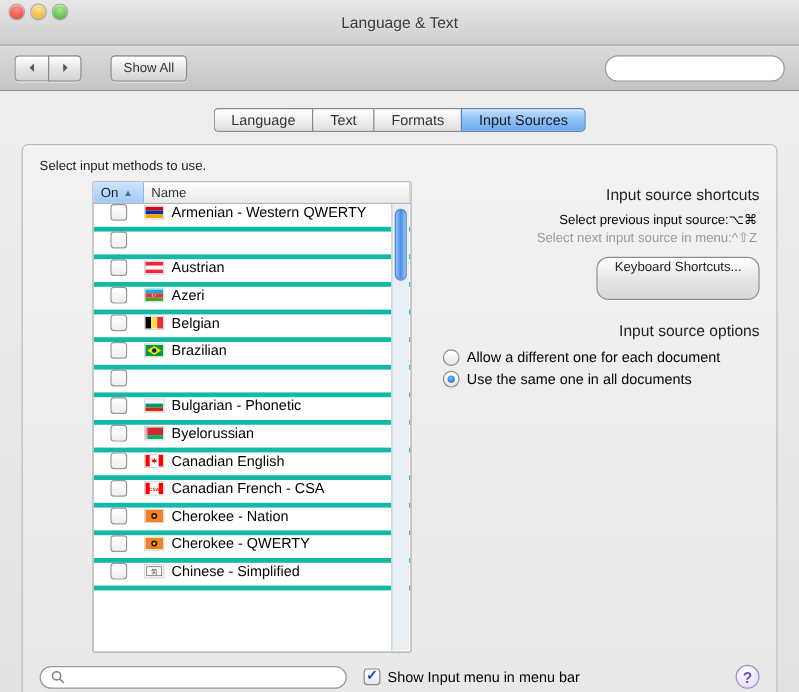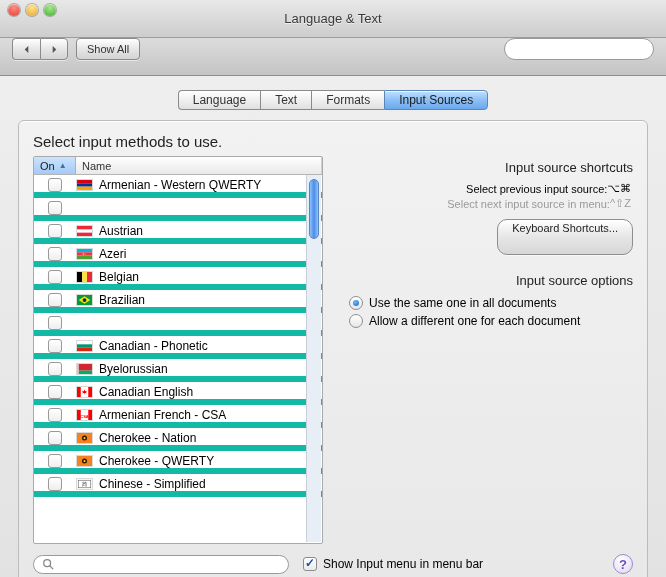--- a/index.html
+++ b/index.html
@@ -32,23 +32,23 @@
   .tl.g { background: radial-gradient(circle at 50% 30%, #a8e78e, #3fb12c); }
   .winTitle {
     margin: 0 auto;
     font-size: 13px; color: #3a3a3a;
     text-shadow: 0 1px 0 rgba(255,255,255,.6);
   }
   .toolbar {
     height: 38px;
     background: linear-gradient(#dcdcdc, #c4c4c4);
     border-bottom: 1px solid #8e8e8e;
-    display: flex; 
+    display: flex; align-items: center;
     padding: 0 12px;
-    gap: 8px;
+    gap: 24px;
   }
   .segbtn, .btn {
     height: 22px;
     border: 1px solid #8b8b8b;
     border-radius: 4px;
     background: linear-gradient(#ffffff, #e6e6e6 50%, #d3d3d3);
     font-size: 11px;
     display: inline-flex; align-items: center; justify-content: center;
     padding: 0 10px;
     box-shadow: 0 1px 0 rgba(255,255,255,.5);
@@ -103,23 +103,23 @@
   .panel {
     flex:1;
     border:1px solid #bcbcbc;
     border-radius:6px;
     background: linear-gradient(#f2f2f2,#e8e8e8);
     box-shadow: inset 0 1px 0 #fff;
     padding:12px 14px 10px;
     display:flex; flex-direction:column;
     overflow:hidden;
   }
-  .instr { font-size:15px; color:#222; margin-bottom:6px; }
+  .instr { font-size:11px; color:#222; margin-bottom:6px; }
   .cols { display:flex; gap:16px; flex:1; min-height:0;}
-  .leftcol { width:290px; display:flex; flex-direction:column;}
+  .leftcol { width:266px; display:flex; flex-direction:column;margin-left:44px;}
   .rightcol { flex:1; padding-top:4px;text-align:right; }
 
   .tablewrap {
     border:1px solid #aaaaaa;
     background:#fff;
     display:flex; flex-direction:column;
     flex:1; min-height:0;
     border-radius:2px;
     position:relative;
   }
@@ -131,23 +131,23 @@
     height:18px;
   }
   .th { padding:2px 6px; border-right:1px solid #cfcfcf; color:#333; display:flex; align-items:center; gap:4px;}
   .th.on { width:42px; background: linear-gradient(#cbe3ff,#a3caf7); color:#1a1a1a; border-right-color:#95b7d9;}
   .th.name { flex:1; }
   .sortarrow { font-size:8px; color:#4a6d92;}
   .tbody {
     flex:1; overflow:hidden; position:relative;
   }
   .row {
-    display:flex; align-items:flex-end;
+    display:flex; align-items:flex-start;
     height:23px;
-    border-bottom:6px solid #14b8a6;
+    border-bottom:4px solid #14b8a6;
     font-size:12px;
     padding-right:4px;
   }
   .row .cell-on { width:42px; display:flex; justify-content:center; align-items:center;}
   .row .cell-name { flex:1; display:flex; align-items:center; gap:6px; }
   .chk {
     width:14px; height:14px; border:1px solid #999; border-radius:3px;
     background: linear-gradient(#fff,#eee);
     display:inline-block;
   }
@@ -355,21 +355,21 @@
                   <span class="chk"></span>
                 </div>
                 <div class="cell-name">
                   <span class="flag">
                     <svg viewBox="0 0 6 4">
                       <rect width="6" height="1.33" fill="#fff"></rect>
                       <rect y="1.33" width="6" height="1.33" fill="#00966e"></rect>
                       <rect y="2.66" width="6" height="1.34" fill="#d62612"></rect>
                     </svg>
                   </span>
-                  <span>Canadian - Phonetic</span>
+                  <span>Bulgarian - Phonetic</span>
                 </div>
               </div>
               <div class="row">
                 <div class="cell-on">
                   <span class="chk"></span>
                 </div>
                 <div class="cell-name">
                   <span class="flag">
                     <svg viewBox="0 0 6 4">
                       <rect width="6" height="2.66" fill="#d22730"></rect>
@@ -403,21 +403,21 @@
                 </div>
                 <div class="cell-name">
                   <span class="flag">
                     <svg viewBox="0 0 6 4">
                       <rect width="6" height="4" fill="#fff"></rect>
                       <rect width="1.5" height="4" fill="#ff0000"></rect>
                       <rect x="4.5" width="1.5" height="4" fill="#ff0000"></rect>
                       <text x="3" y="3" font-size="1.6" text-anchor="middle" fill="#ff0000" font-family="Arial" font-weight="bold">CSA</text>
                     </svg>
                   </span>
-                  <span>Armenian French - CSA</span>
+                  <span>Canadian French - CSA</span>
                 </div>
               </div>
               <div class="row">
                 <div class="cell-on">
                   <span class="chk"></span>
                 </div>
                 <div class="cell-name">
                   <span class="flag">
                     <svg viewBox="0 0 6 4">
                       <rect width="6" height="4" fill="#f58220"></rect>
@@ -477,26 +477,26 @@
             <span>^⇧Z</span>
           </div>
         </div>
         <div class="kbdshortcuts">
           <div class="pushbtn">Keyboard Shortcuts...</div>
         </div>
 
         <div class="sect">Input source options</div>
         <div class="radiogrp" style="padding-left:10px;">
           <div class="radiorow">
+            <span class="radio"></span>
+            <span>Allow a different one for each document</span>
+          </div>
+          <div class="radiorow">
             <span class="radio sel"></span>
             <span>Use the same one in all documents</span>
-          </div>
-          <div class="radiorow">
-            <span class="radio"></span>
-            <span>Allow a different one for each document</span>
           </div>
         </div>
       </div>
     </div>
 
     <div class="footer">
       <div class="searchpill small">
         <svg class="magicon" viewBox="0 0 14 14">
           <circle cx="6" cy="6" r="4"></circle>
             <line x1="9" y1="9" x2="13" y2="13"></line>

